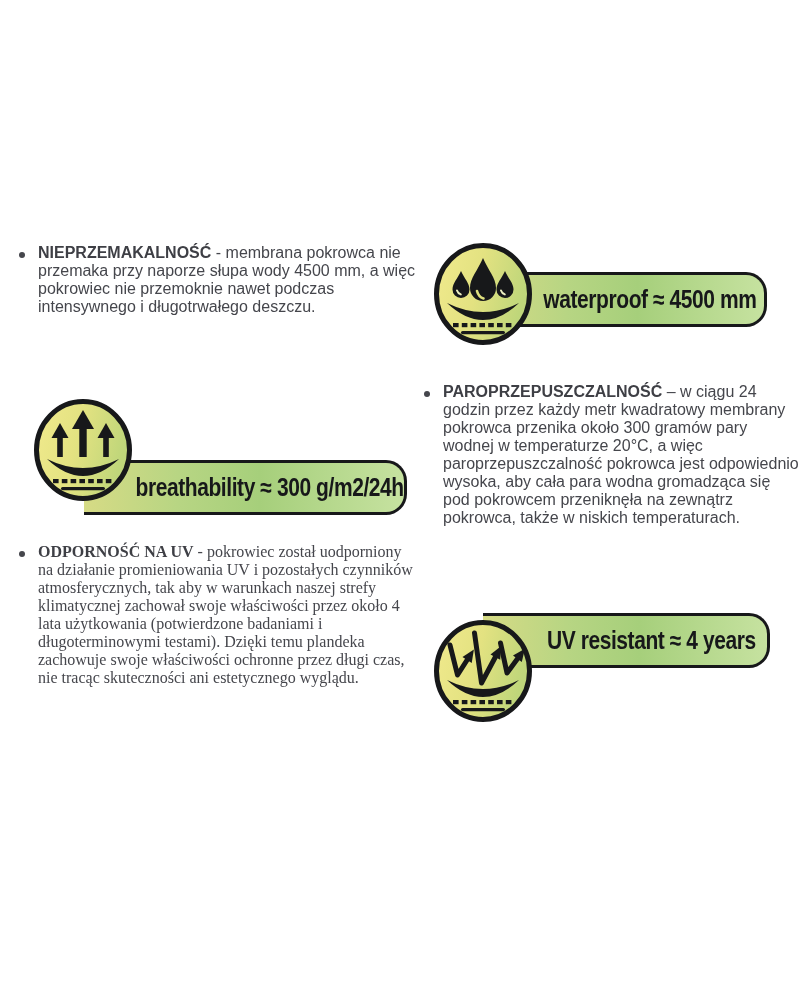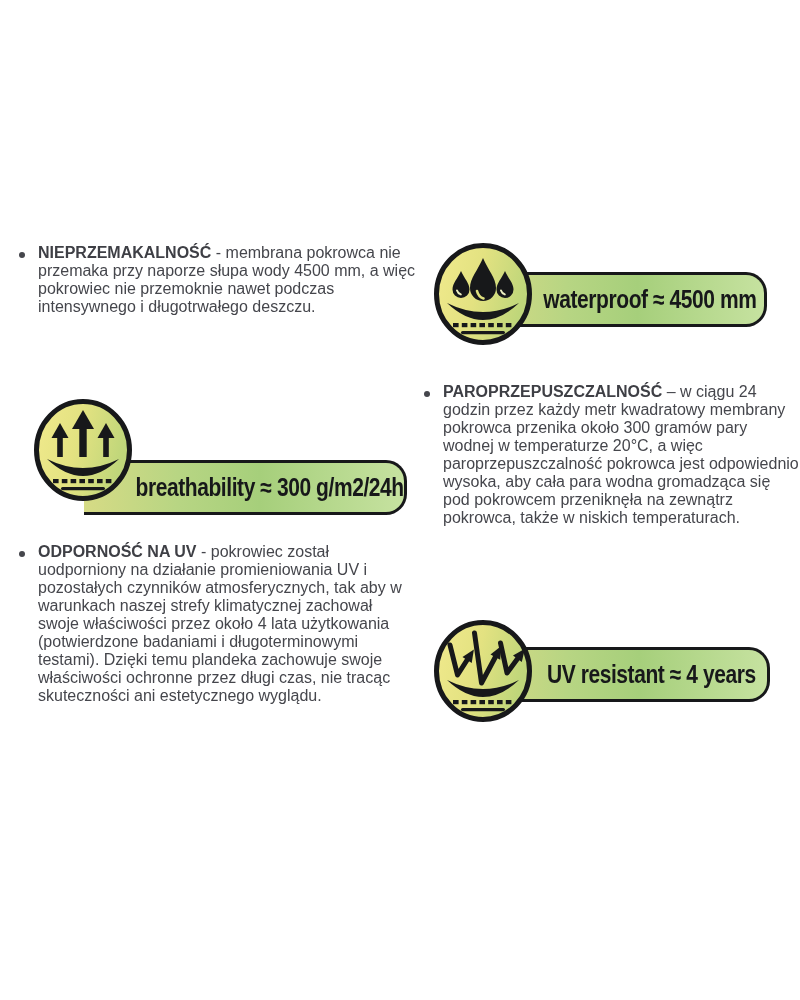--- a/index.html
+++ b/index.html
@@ -7,40 +7,40 @@
     position:relative;width:800px;height:1000px;background:#ffffff;
     font-family:"Liberation Sans","DejaVu Sans",sans-serif;overflow:hidden;
   }
   
   .section{position:absolute;display:flex;align-items:flex-start;}
   .bullet-col{flex:0 0 22px;display:flex;justify-content:flex-start;padding-top:8px;}
   .dot{width:6px;height:6px;border-radius:50%;background:#45464c;margin-left:3px;}
   .copy{font-size:16px;line-height:18px;color:#45464c;}
   .copy .title{font-weight:bold;color:#3e3f45;}
   .s1{left:16px;top:244px;width:400px;}
-  .s2{left:16px;top:543px;width:400px;}
+  .s2{left:16px;top:543px;width:400px;font-family:Liberation Serif, serif;}
   .s3{left:421px;top:383px;width:378px;justify-content:center;}
   
   .badge-circle{position:absolute;width:100px;height:104px;z-index:2;}
   .banner{
     position:absolute;height:55px;z-index:1;box-sizing:border-box;
     border:3px solid #17181a;border-left:none;border-radius:0 21px 21px 0;
     background:linear-gradient(90deg,#d6db85 0%,#b7d583 30%,#a6cf7b 55%,#c6e2a0 100%);
     display:flex;align-items:center;justify-content:center;
   }
   .banner-label{
     font-size:25px;font-weight:bold;color:#17181a;white-space:nowrap;
     letter-spacing:-0.5px;transform:scaleX(0.84);transform-origin:center center;
   }
   .circle-wp{left:433px;top:242px;}
   .banner-wp{left:483px;top:272px;width:284px;padding-left:52px;}
   .circle-br{left:33px;top:398px;}
   .banner-br{left:84px;top:448px;width:323px;padding-left:52px;margin-top:12px;}
   .circle-uv{left:433px;top:619px;}
-  .banner-uv{left:483px;top:647px;width:287px;padding-left:53px;text-align:center;}
+  .banner-uv{left:483px;top:613px;width:287px;padding-left:53px;text-align:center;}
 </style>
 </head>
 <body>
 
 <div class="page">
 
   <div class="section s1">
     <div class="bullet-col">
         <span class="dot"></span>
       </div>

